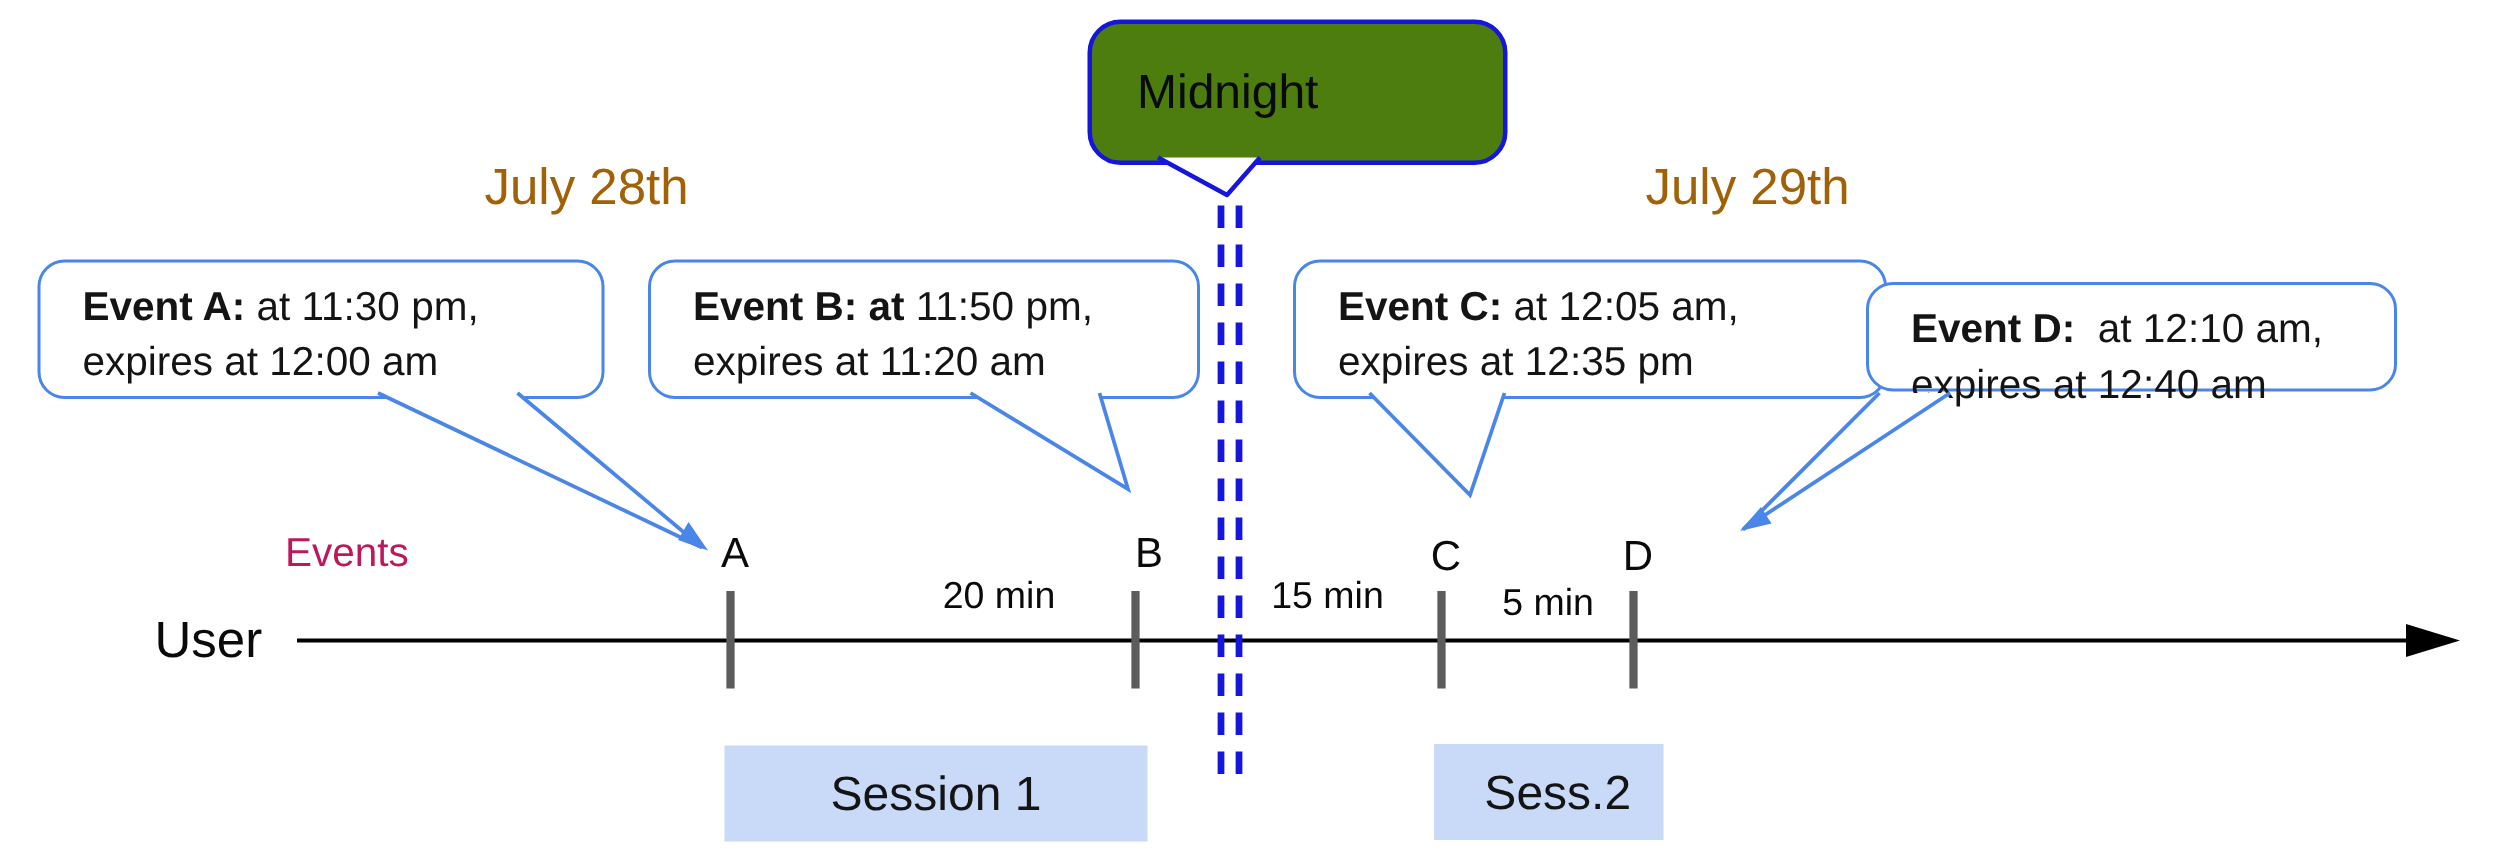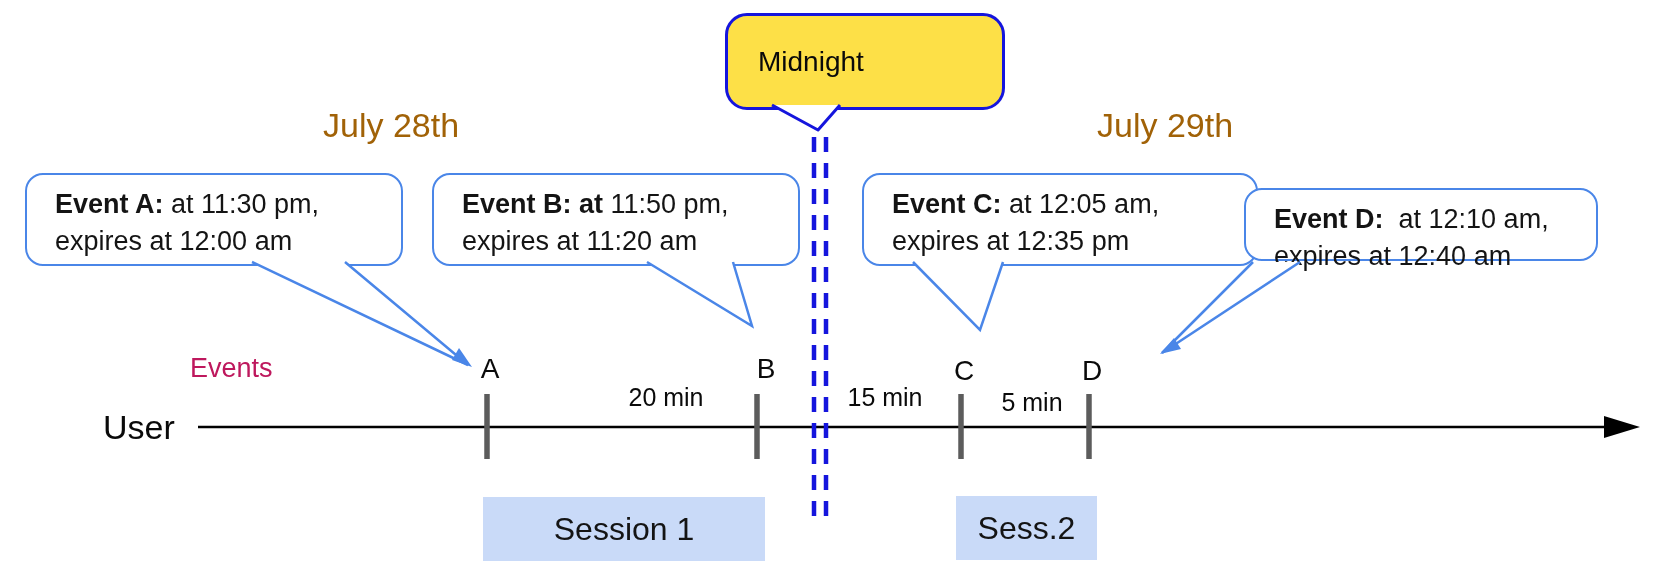--- a/index.html
+++ b/index.html
@@ -9,24 +9,24 @@
 
   .date-heading{position:absolute;font-size:34px;color:#a16207;white-space:nowrap;z-index:1;}
 
   .callout{position:absolute;box-sizing:border-box;background:#fff;
            border:2.5px solid #4a86e8;border-radius:18px;z-index:2;
            font-size:27px;line-height:37px;color:#141414;
            padding:11px 10px 0 28px;white-space:nowrap;}
   .callout b{font-weight:bold;}
   .callout .rest{white-space:pre;}
 
-  .midnight{position:absolute;box-sizing:border-box;background:#fde047;
+  .midnight{position:absolute;box-sizing:border-box;background:#4d7c0f;
             border:3px solid #1515dd;border-radius:22px;z-index:2;
             display:flex;align-items:center;padding-left:30px;
-            font-size:28px;color:#0a0a0a;}
+            font-size:32px;color:#0a0a0a;}
 
   .axis-label{position:absolute;font-size:34px;color:#0a0a0a;z-index:1;}
   .events-label{position:absolute;font-size:27px;color:#be185d;z-index:1;}
   .marker{position:absolute;font-size:28px;color:#0a0a0a;transform:translateX(-50%);z-index:1;}
   .interval{position:absolute;font-size:25px;color:#0a0a0a;transform:translateX(-50%);z-index:1;margin-top:20px;}
 
   .session{position:absolute;background:#c9daf8;z-index:1;
            display:flex;align-items:center;justify-content:center;
            font-size:32px;color:#141414;}
 
@@ -72,21 +72,21 @@
   <div class="marker" style="left:964px;top:355px;">C</div>
   <div class="marker" style="left:1092px;top:355px;">D</div>
 
   <div class="interval" style="left:666px;top:363px;">20 min</div>
   <div class="interval" style="left:885px;top:363px;">15 min</div>
   <div class="interval" style="left:1032px;top:368px;">5 min</div>
 
   <div class="session" style="left:483px;top:497px;width:282px;height:64px;">
     <span>Session 1</span>
   </div>
-  <div class="session" style="left:956px;top:496px;width:141px;height:64px;">
+  <div class="session" style="left:956px;top:496px;width:141px;height:64px;padding-left:12px;">
     <span>Sess.2</span>
   </div>
 
   <svg id="overlay" width="1668" height="578" viewBox="0 0 1668 578">
 
     <line x1="198" y1="427" x2="1612" y2="427" stroke="#000" stroke-width="2.6"></line>
     <polygon points="1640,427 1604,416 1604,438" fill="#000"></polygon>
 
     <line x1="487" y1="394" x2="487" y2="459" stroke="#5c5c5c" stroke-width="5.5"></line>
     <line x1="757" y1="394" x2="757" y2="459" stroke="#5c5c5c" stroke-width="5.5"></line>

